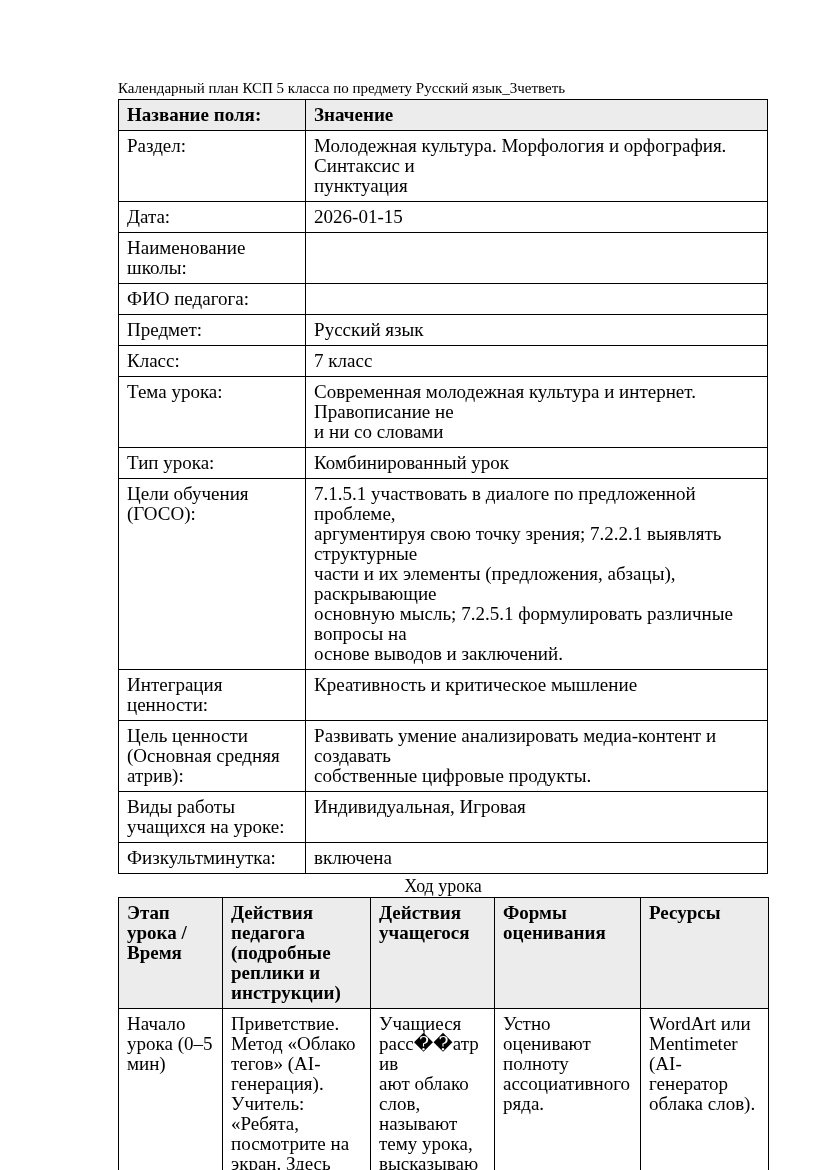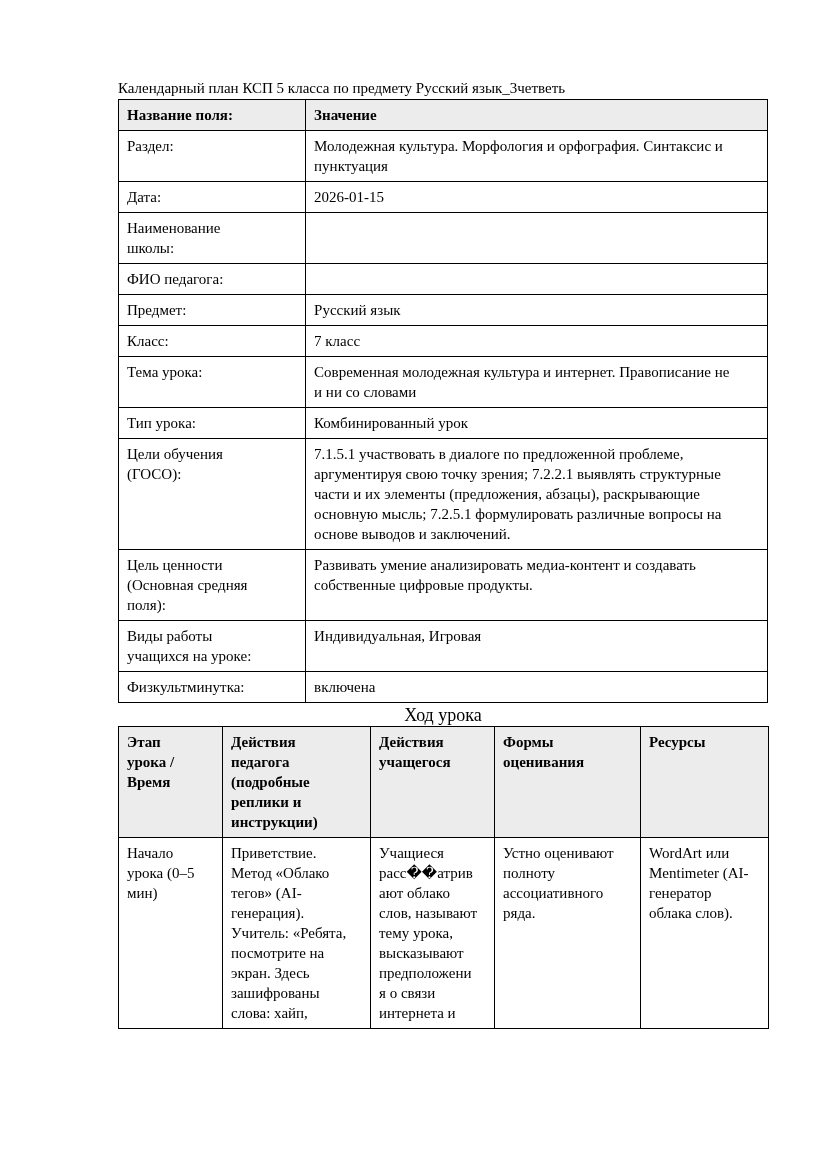--- a/index.html
+++ b/index.html
@@ -27,21 +27,21 @@
   }
   table {
     border-collapse: collapse;
     table-layout: fixed;
     width: 650px;
   }
   td, th {
     border: 1px solid #000000;
     padding: 5px 8px;
     vertical-align: top;
-    font-size: 15px;
+    font-size: 19px;
     line-height: 20px;
     text-align: left;
     font-weight: normal;
     white-space: pre-line;
     overflow: hidden;
     word-wrap: break-word;
   }
   th {
     background: #ececec;
     font-weight: bold;
@@ -116,23 +116,28 @@
         <tr>
           <td class="col-field">Цели обучения
 (ГОСО):</td>
           <td class="col-value">7.1.5.1 участвовать в диалоге по предложенной проблеме,
 аргументируя свою точку зрения; 7.2.2.1 выявлять структурные
 части и их элементы (предложения, абзацы), раскрывающие
 основную мысль; 7.2.5.1 формулировать различные вопросы на
 основе выводов и заключений.</td>
         </tr>
         <tr>
+          <td class="col-field">Интеграция
+ценности:</td>
+          <td class="col-value">Креативность и критическое мышление</td>
+        </tr>
+        <tr>
           <td class="col-field">Цель ценности
 (Основная средняя
-поля):</td>
+атрив):</td>
           <td class="col-value">Развивать умение анализировать медиа-контент и создавать
 собственные цифровые продукты.</td>
         </tr>
         <tr>
           <td class="col-field">Виды работы
 учащихся на уроке:</td>
           <td class="col-value">Индивидуальная, Игровая</td>
         </tr>
         <tr>
           <td class="col-field">Физкультминутка:</td>

